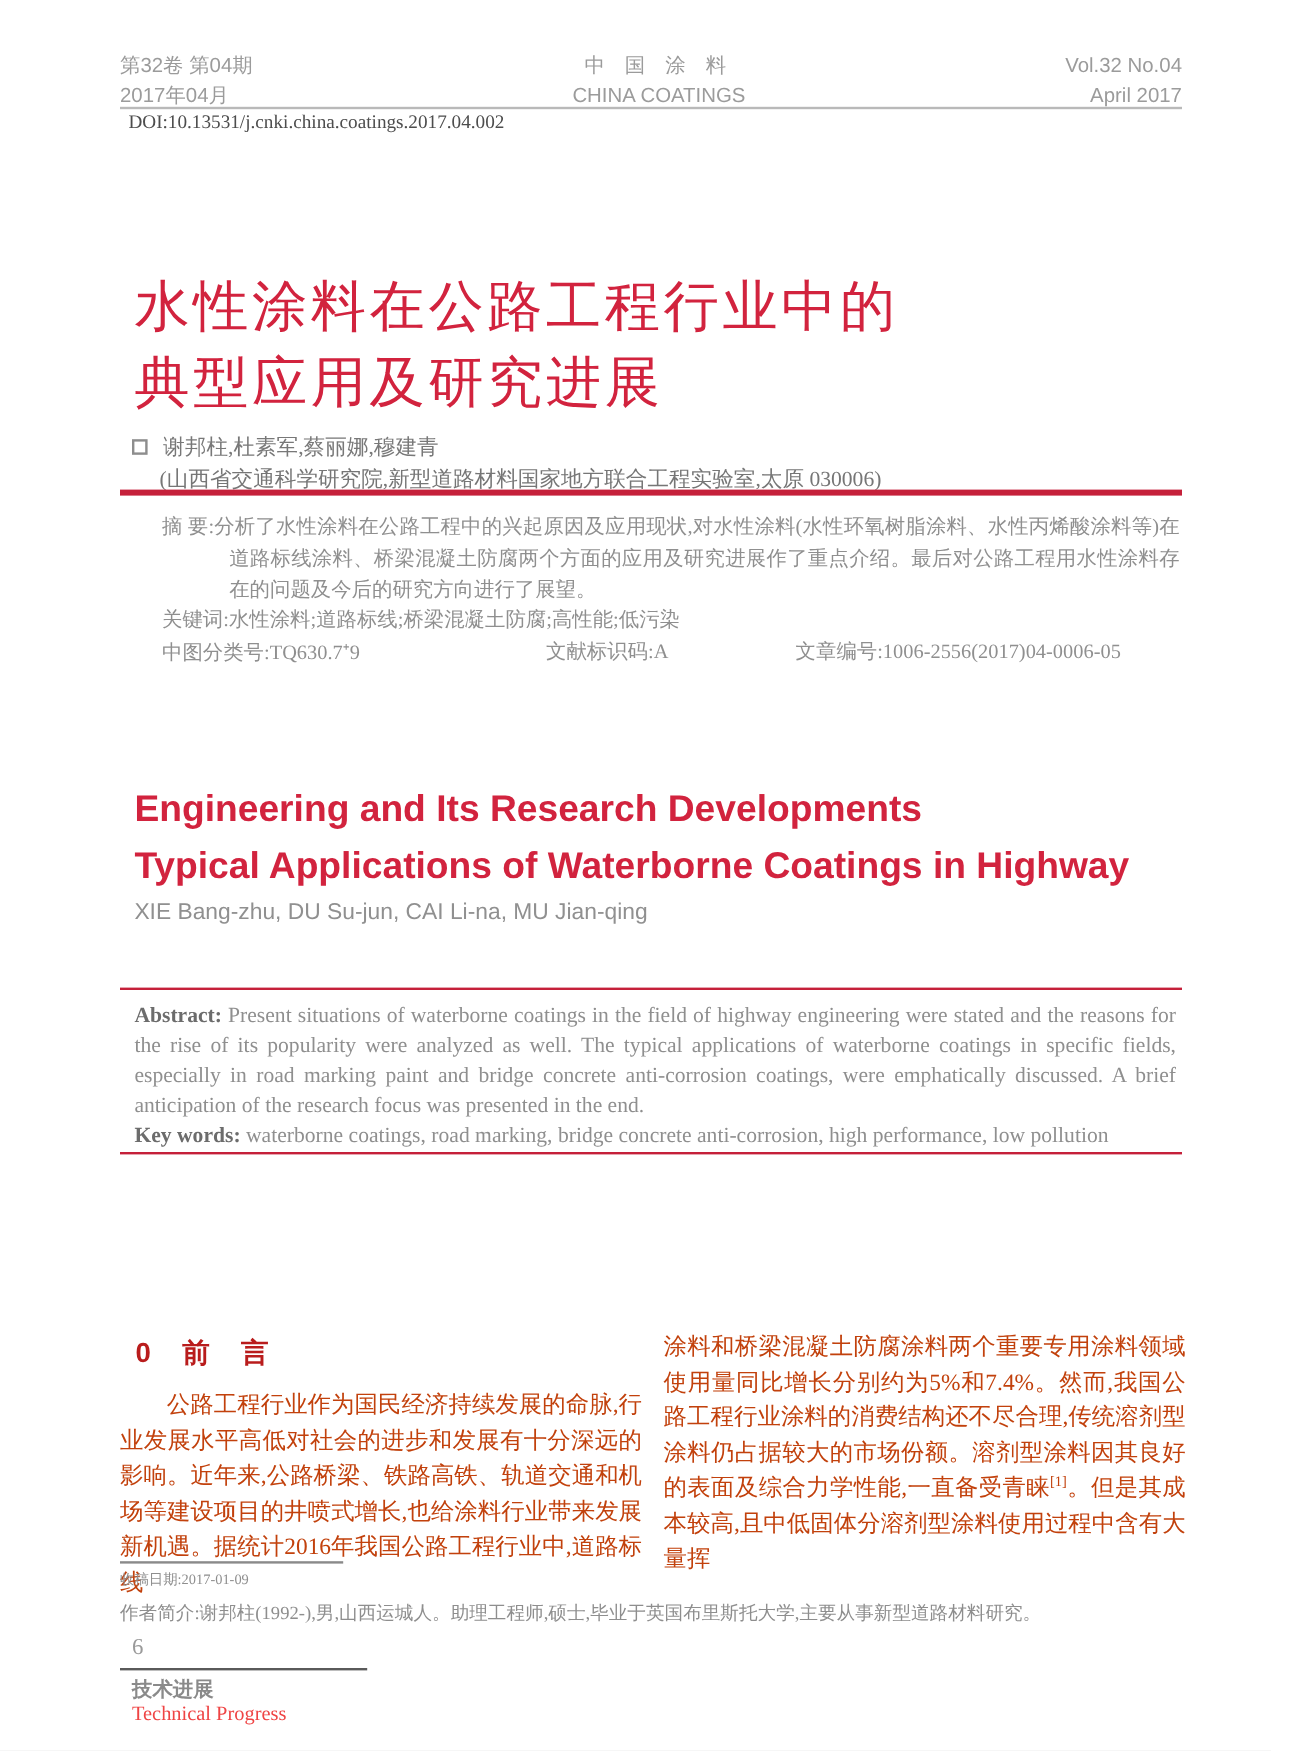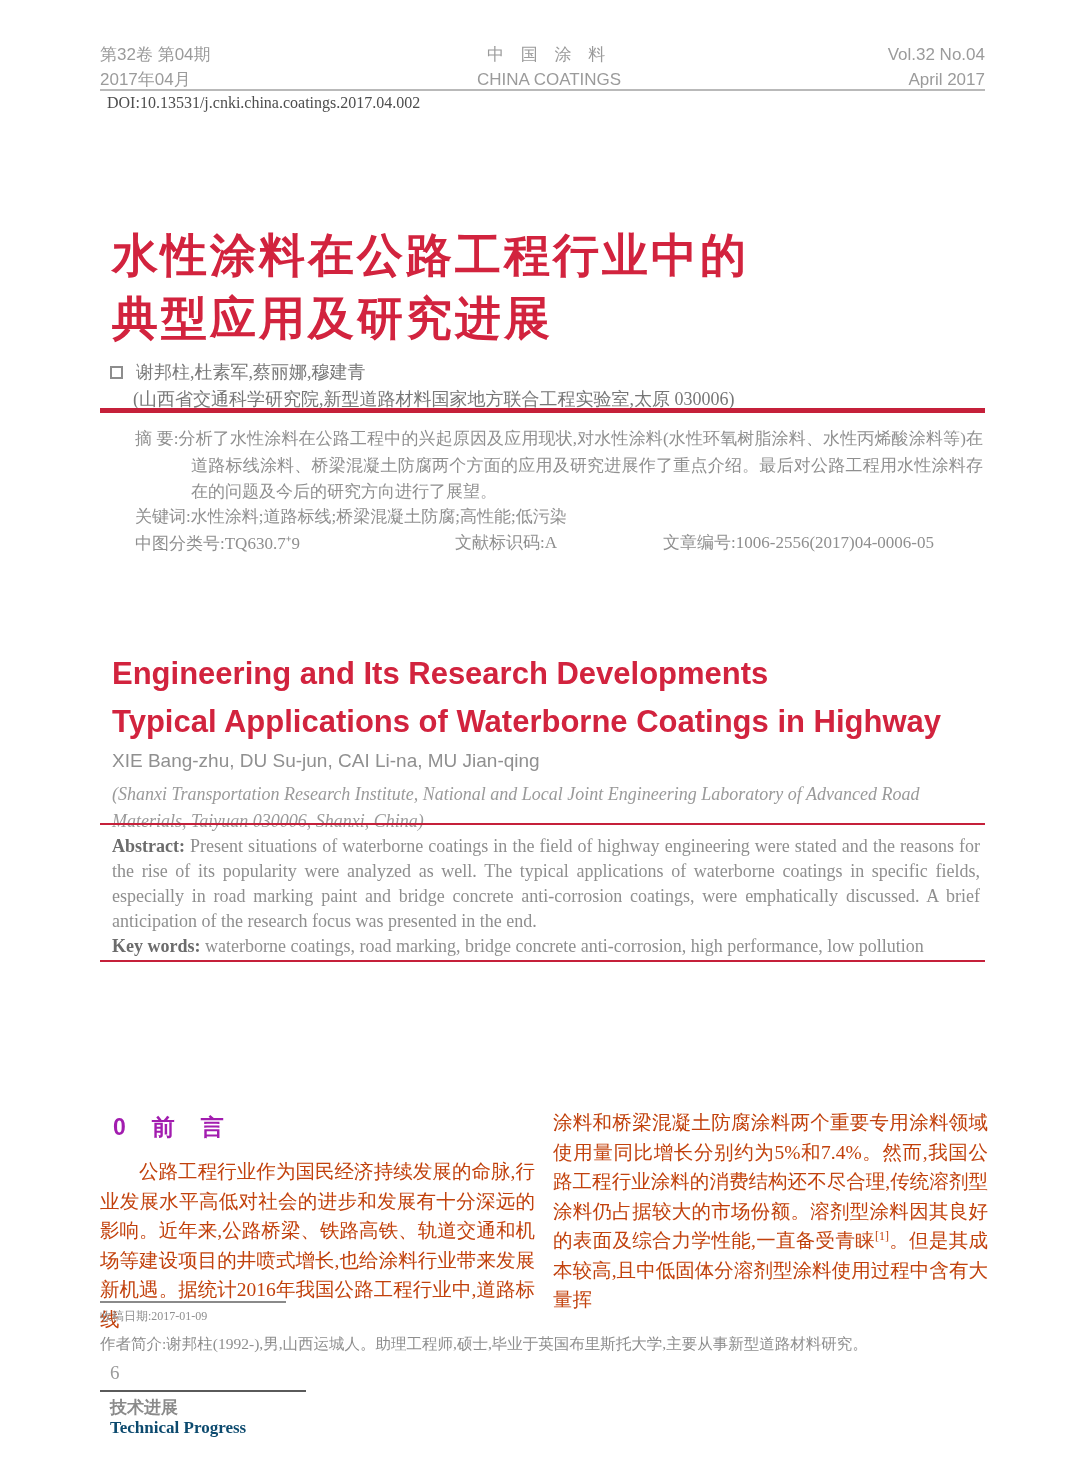--- a/index.html
+++ b/index.html
@@ -18,21 +18,21 @@
          color:#9b9b9b; font-size:17px; line-height:25px;
          font-family:Liberation Sans, sans-serif; }
   .hdr .c { text-align:center; }
   .hdr .r { text-align:right; }
   .hdr .cn { letter-spacing:6px; }
   .hdr-rule { position:absolute; top:89px; left:100px; width:885px; height:2px; background:#b9b9b9; }
   .doi { position:absolute; top:94px; left:107px; color:#4d4d4d; font-size:16px;
          font-family:"Liberation Serif", serif; }
   
   .title-cn { position:absolute; top:224px; left:112px;
-              color:#d2233e; font-weight:bold; font-size:46px; line-height:63px;
+              color:#d2233e; font-weight:normal; font-size:46px; line-height:63px;
               letter-spacing:3px; font-family:"Liberation Sans", sans-serif; }
   .authors-row { position:absolute; top:360px; left:110px; display:flex; align-items:center;
                  color:#787878; font-size:18px; }
   .author-box { display:inline-block; width:13px; height:13px; border:2px solid #8d8d8d;
                 margin-right:13px; }
   .affil-cn { position:absolute; top:387px; left:133px; color:#767676; font-size:18px; }
   .rule-red-thick { position:absolute; top:408px; left:100px; width:885px; height:5px; background:#c5203a; }
   
   .abs-cn { position:absolute; top:426px; left:135px; width:848px;
             color:#8f8f8f; font-size:17px; line-height:26.5px; text-align:justify;
@@ -52,36 +52,36 @@
               color:#9a9a9a; font-size:18px; line-height:27px; font-style:italic; }
   .rule-red-thin1 { position:absolute; top:823px; left:100px; width:885px; height:2px; background:#c5203a; }
   .abs-en { position:absolute; top:834px; left:112px; width:868px;
             color:#8f8f8f; font-size:18px; line-height:25px; text-align:justify; }
   .abs-en b, .kw-en b { color:#6c6c6c; }
   .rule-red-thin2 { position:absolute; top:960px; left:100px; width:885px; height:2px; background:#c5203a; }
   
   .body-cols { position:absolute; top:1108px; left:100px; width:888px;
                display:flex; gap:18px; }
   .col { width:435px; }
-  .sec-head { color:#a21caf; font-weight:bold; font-size:23px;
+  .sec-head { color:#b91c1c; font-weight:bold; font-size:23px;
               font-family:"Liberation Sans", sans-serif; margin:4px 0 14px 13px; }
   .sec-head .num { margin-right:26px; }
   .sec-head .ttl { letter-spacing:26px; }
   .body-p { color:#c2410c; font-size:19.5px; line-height:29.5px; text-align:justify; }
   .indent { text-indent:2em; }
   .sup { font-size:12px; vertical-align:super; line-height:0; }
   
   .fn-rule { position:absolute; top:1301px; left:100px; width:186px; height:2px; background:#8a8a8a; }
   .fn1 { position:absolute; top:1308px; left:100px; color:#8e8e8e; font-size:12px; }
   .fn2 { position:absolute; top:1334px; left:100px; width:890px; color:#8e8e8e; font-size:15.5px; }
   
   .pageno { position:absolute; top:1362px; left:110px; color:#9a9a9a; font-size:19px; }
   .foot-rule { position:absolute; top:1390px; left:100px; width:206px; height:2px; background:#5a5a5a; }
   .foot-cn { position:absolute; top:1396px; left:110px; color:#8a8a8a; font-weight:bold; font-size:17px; }
-  .foot-en { position:absolute; top:1418px; left:110px; color:#0c4a6e; font-weight:bold; font-size:17px;
+  .foot-en { position:absolute; top:1418px; left:110px; color:#ef4444; font-weight:normal; font-size:17px;
              font-family:"Liberation Serif", serif; }
 </style>
 </head>
 <body>
 
 <div class="page">
 
   <div class="hdr">
     <div class="l">
       <div>第32卷 第04期</div>
@@ -117,21 +117,20 @@
     <span class="m1">中图分类号:TQ630.7⁺9</span>
     <span class="m2">文献标识码:A</span>
     <span class="m3">文章编号:1006-2556(2017)04-0006-05</span>
   </div>
 
   <div class="title-en">
     <div>Engineering and Its Research Developments</div>
     <div>Typical Applications of Waterborne Coatings in Highway</div>
   </div>
   <div class="authors-en">XIE Bang-zhu, DU Su-jun, CAI Li-na, MU Jian-qing</div>
-  <div class="affil-en">(Shanxi Transportation Research Institute, National and Local Joint Engineering Laboratory of Advanced Road Materials, Taiyuan 030006, Shanxi, China)</div>
   <div class="rule-red-thin1"></div>
 
   <div class="abs-en">
     <p><b>Abstract:</b><span> Present situations of waterborne coatings in the field of highway engineering were stated and the reasons for the rise of its popularity were analyzed as well. The typical applications of waterborne coatings in specific fields, especially in road marking paint and bridge concrete anti-corrosion coatings, were emphatically discussed. A brief anticipation of the research focus was presented in the end.</span></p>
     <p class="kw-en"><b>Key words:</b><span> waterborne coatings, road marking, bridge concrete anti-corrosion, high performance, low pollution</span></p>
   </div>
   <div class="rule-red-thin2"></div>
 
   <div class="body-cols">
     <div class="col">

